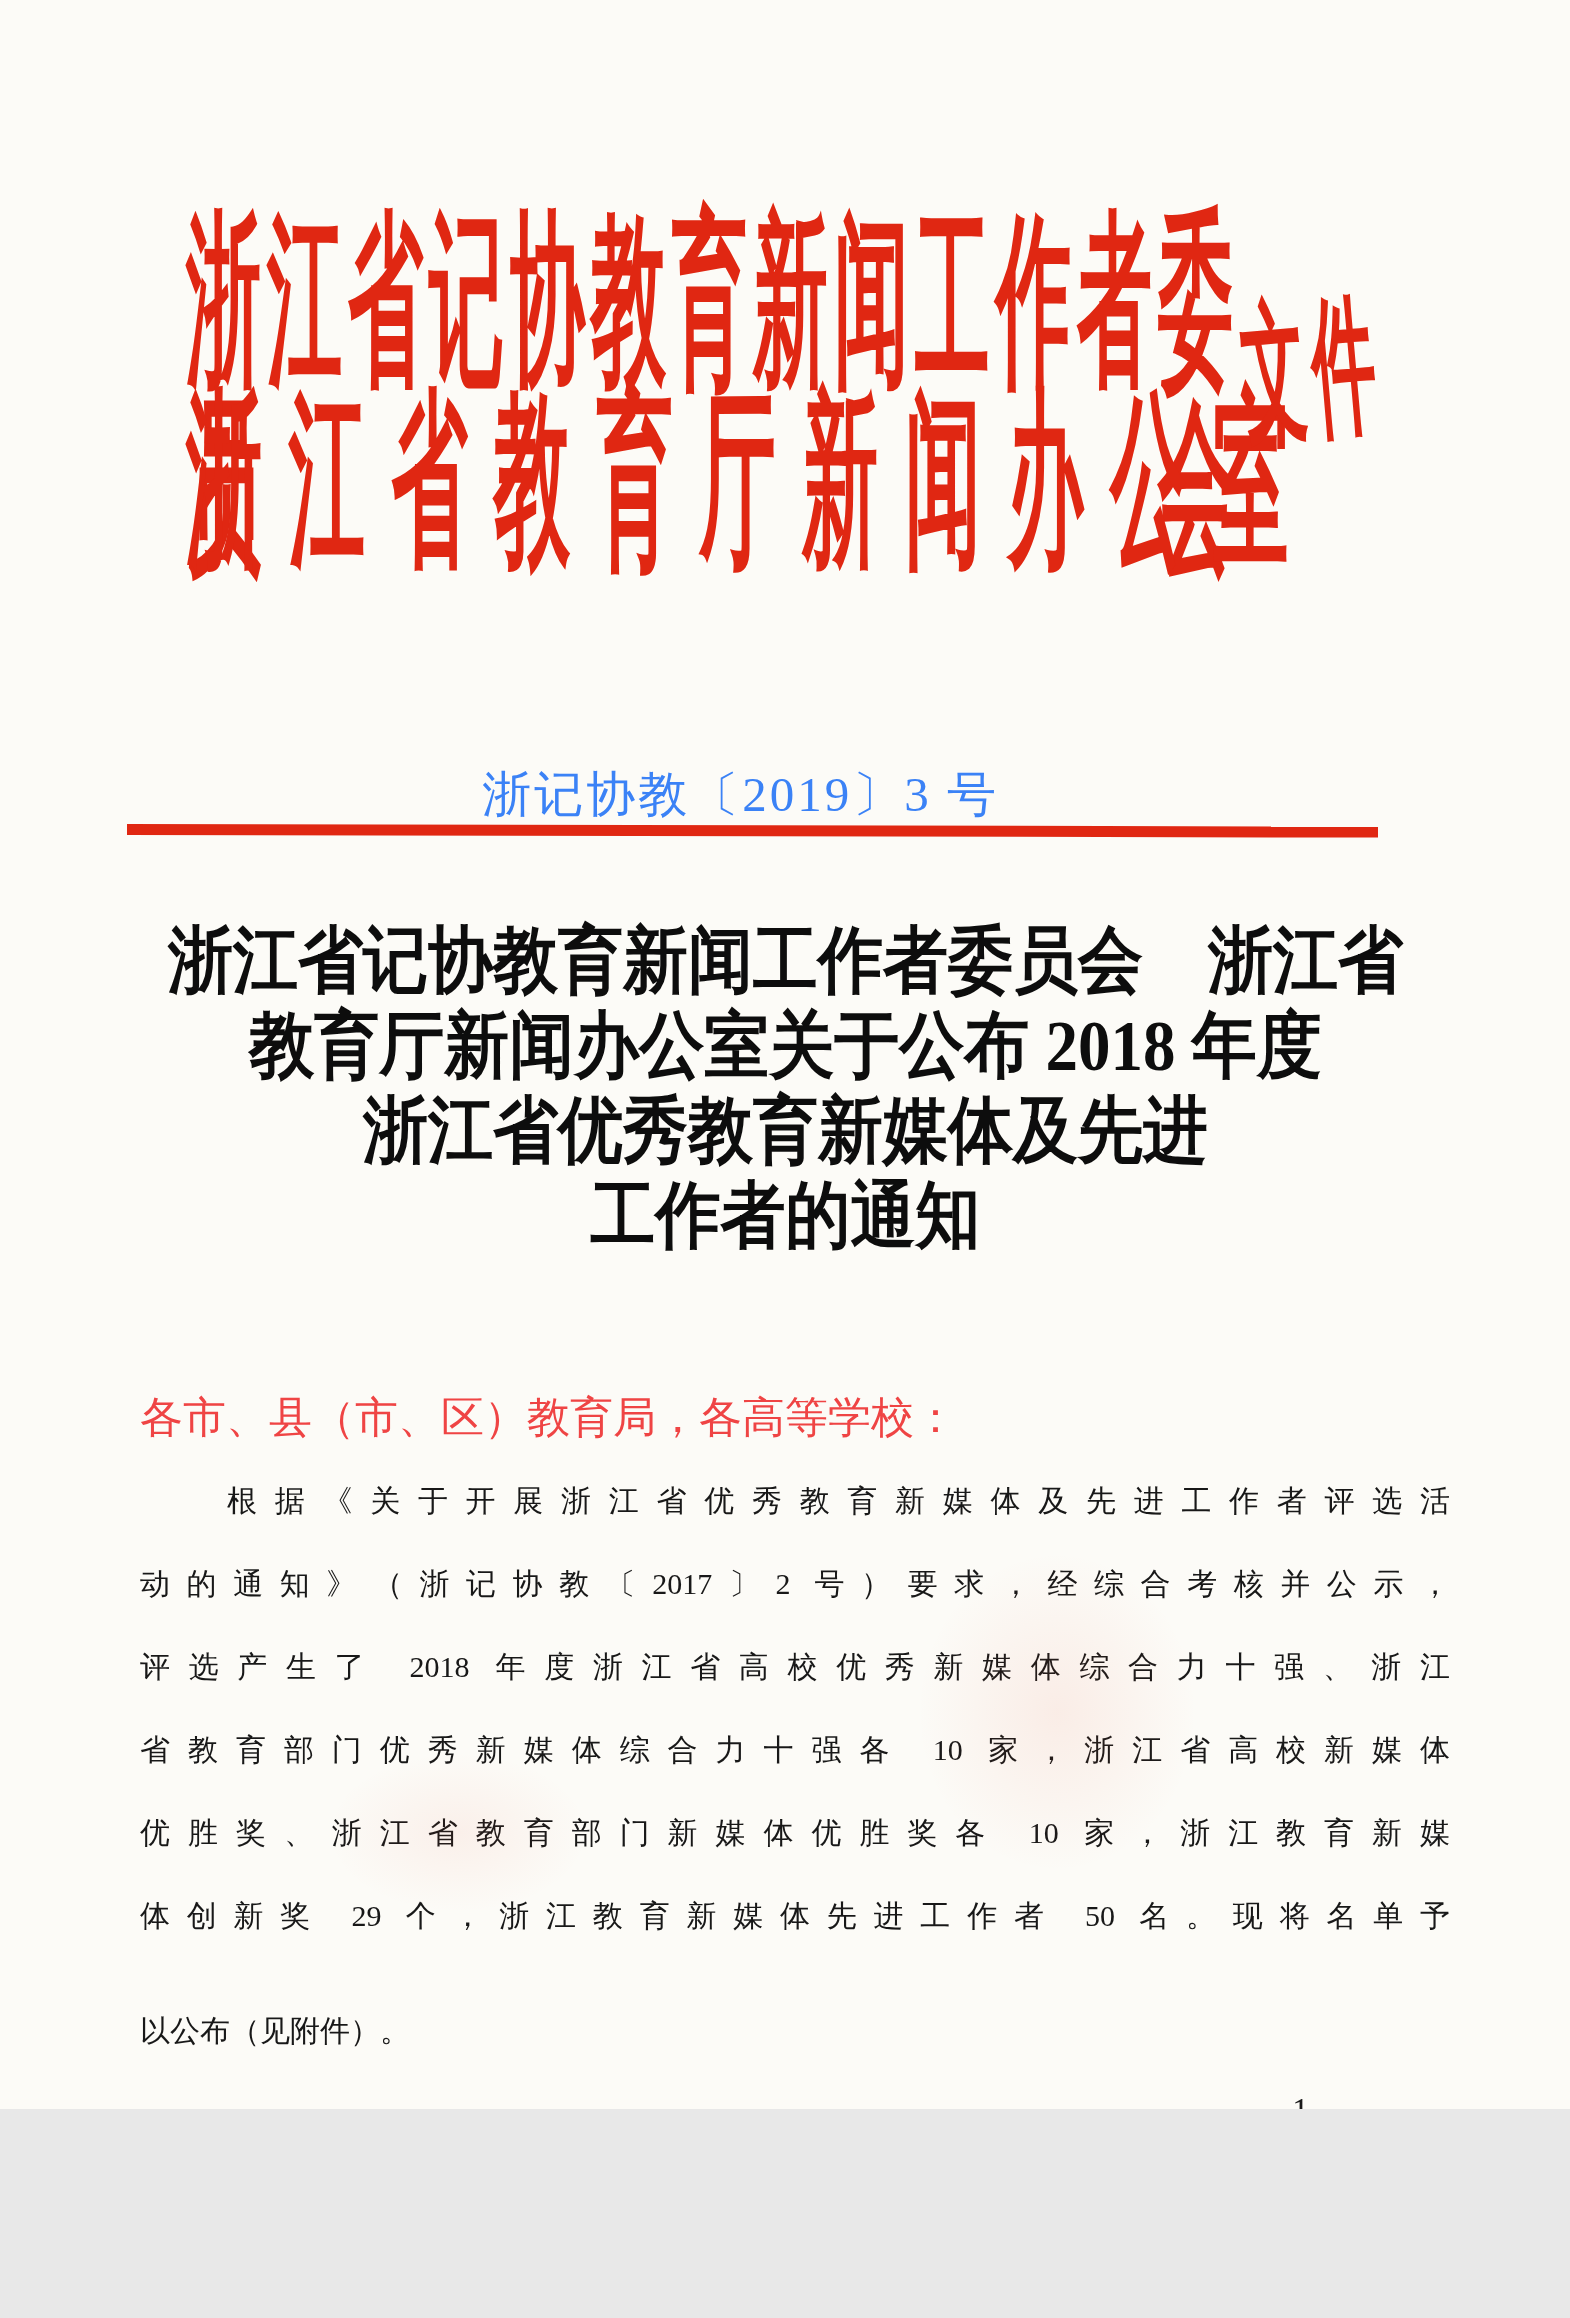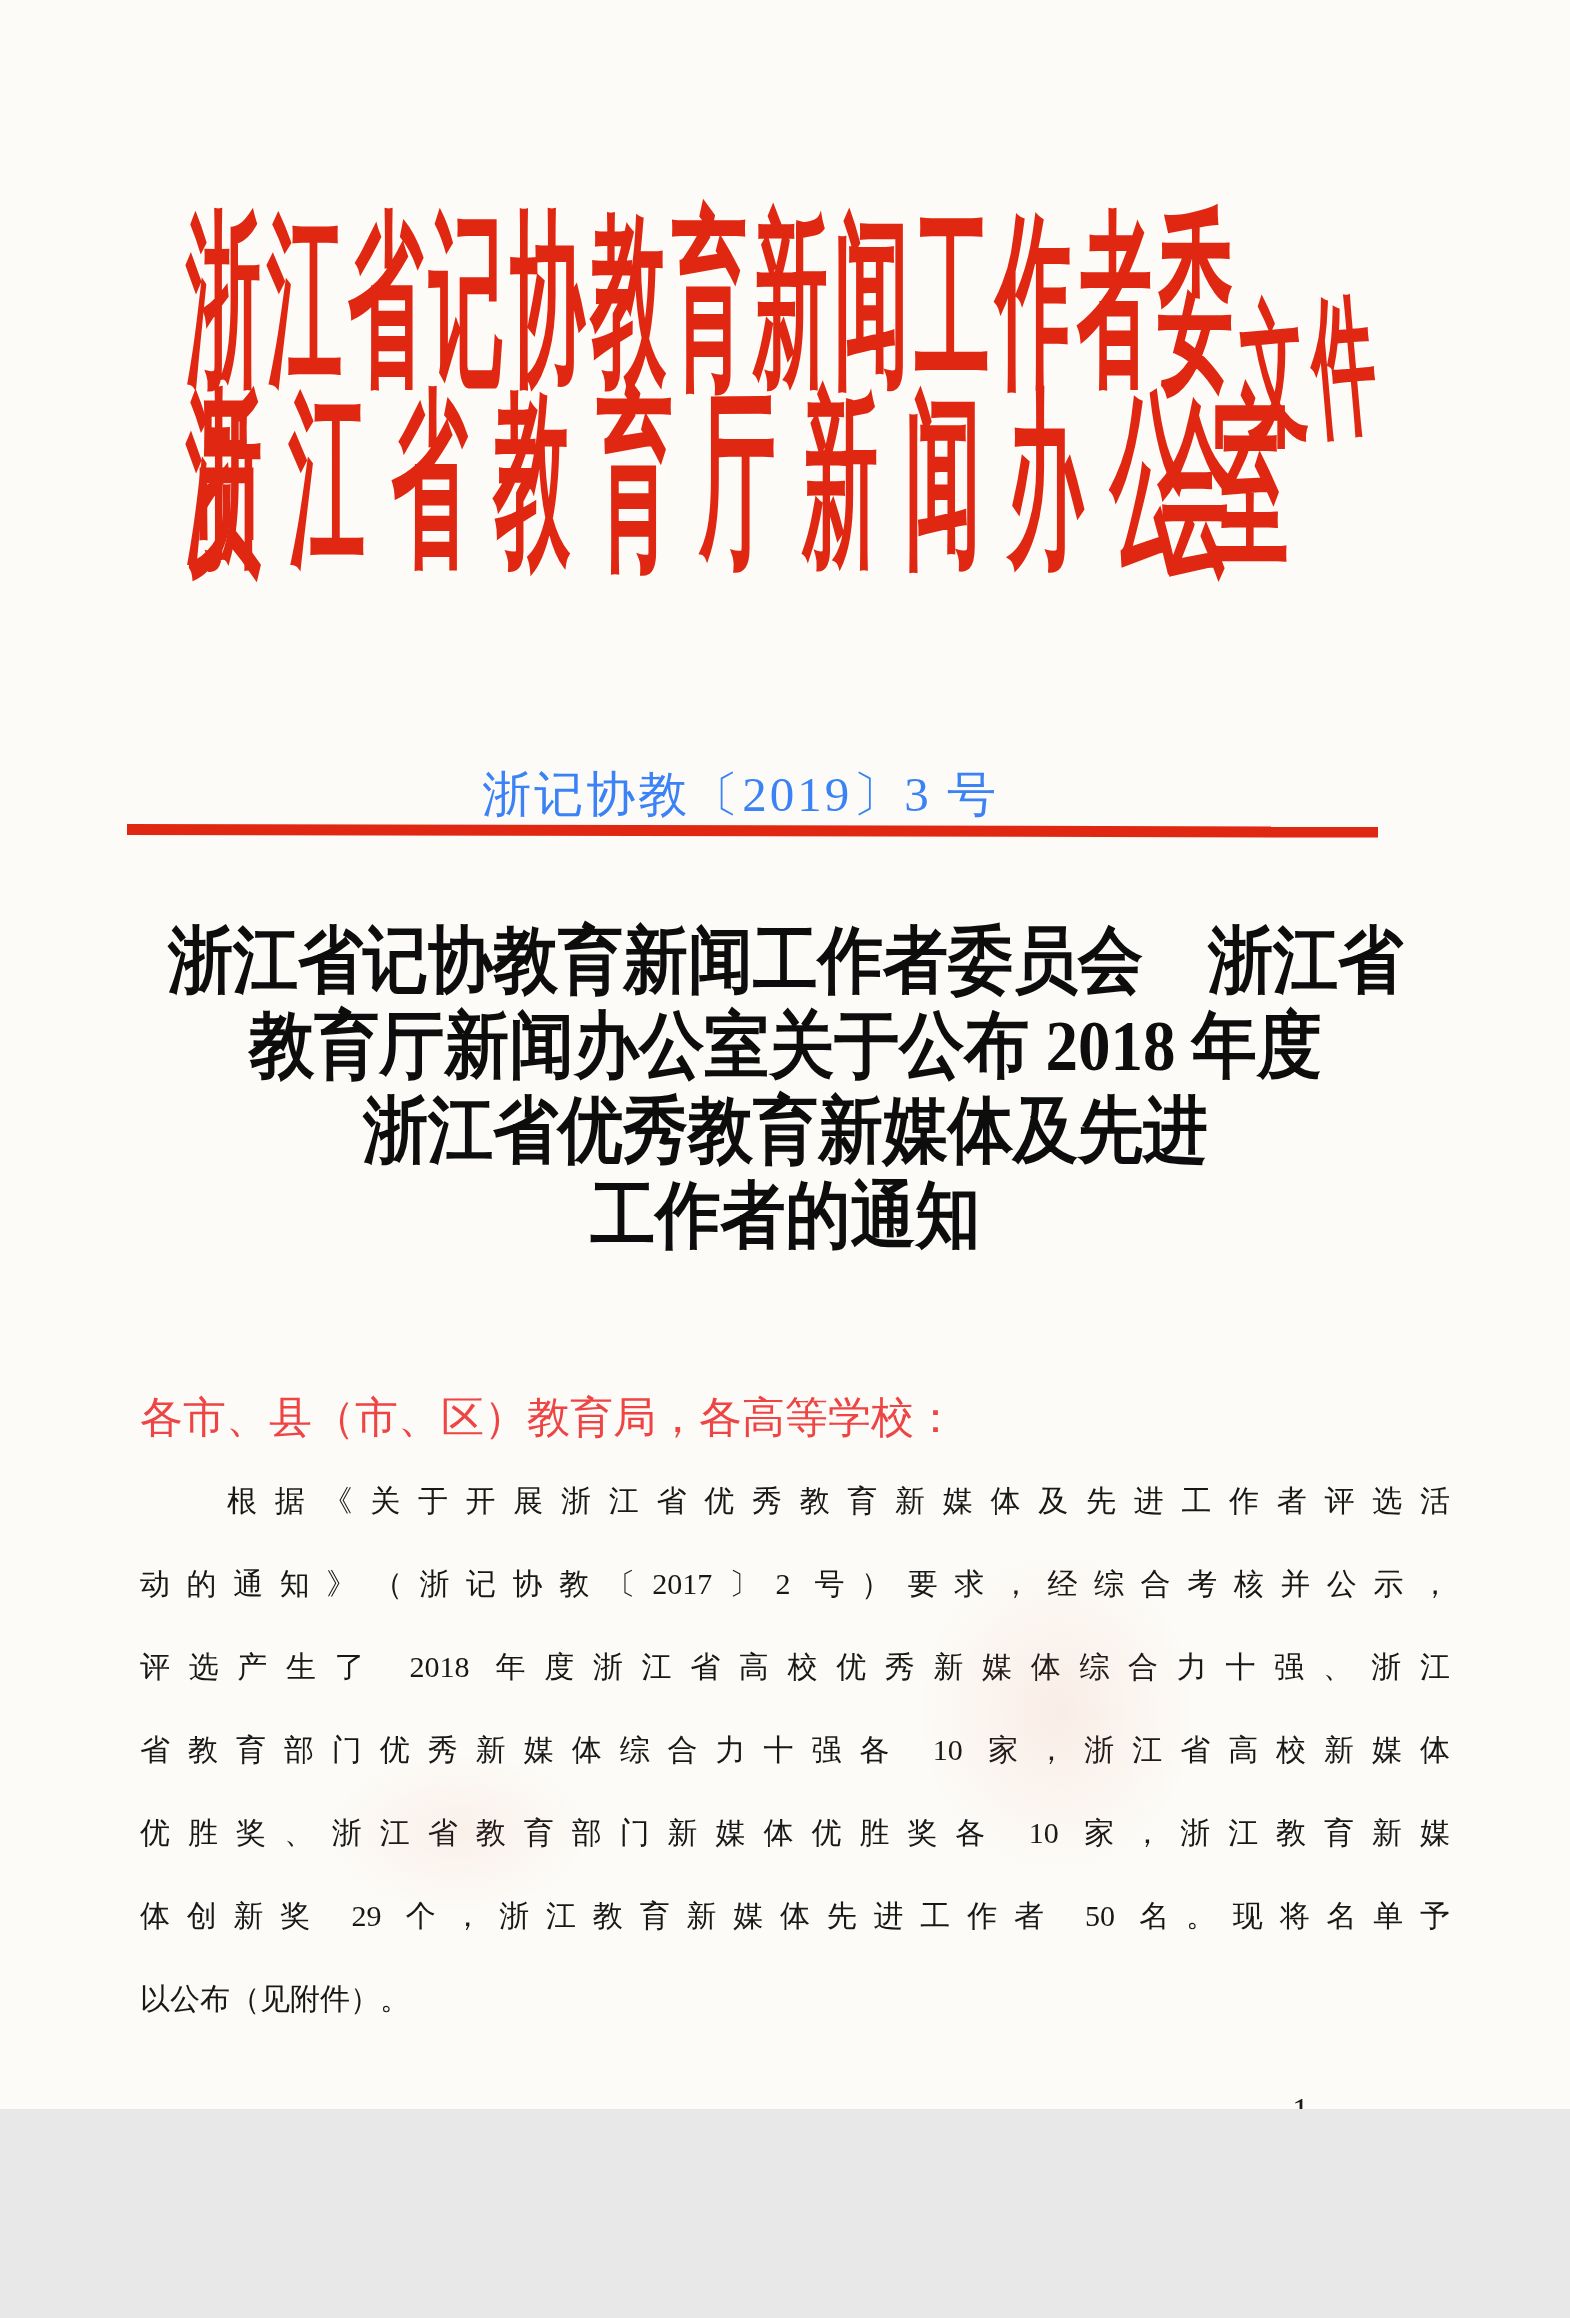--- a/index.html
+++ b/index.html
@@ -106,21 +106,21 @@
     color: #181818;
   }
   .para-line {
     height: 83px;
     font-size: 30px;
     line-height: 43px;
     text-align: justify;
     text-align-last: justify;
   }
   .para-line.indent { text-indent: 87px; }
-  .para-line.last { text-align-last: left; }
+  .para-line.last { text-align-last: left; margin-top: 32px; }
 
   
   .page-number {
     position: absolute;
     left: 1255px; top: 2094px;
     font-size: 33px;
     line-height: 1;
     letter-spacing: 9px;
     white-space: nowrap;
     color: #1a1a1a;

